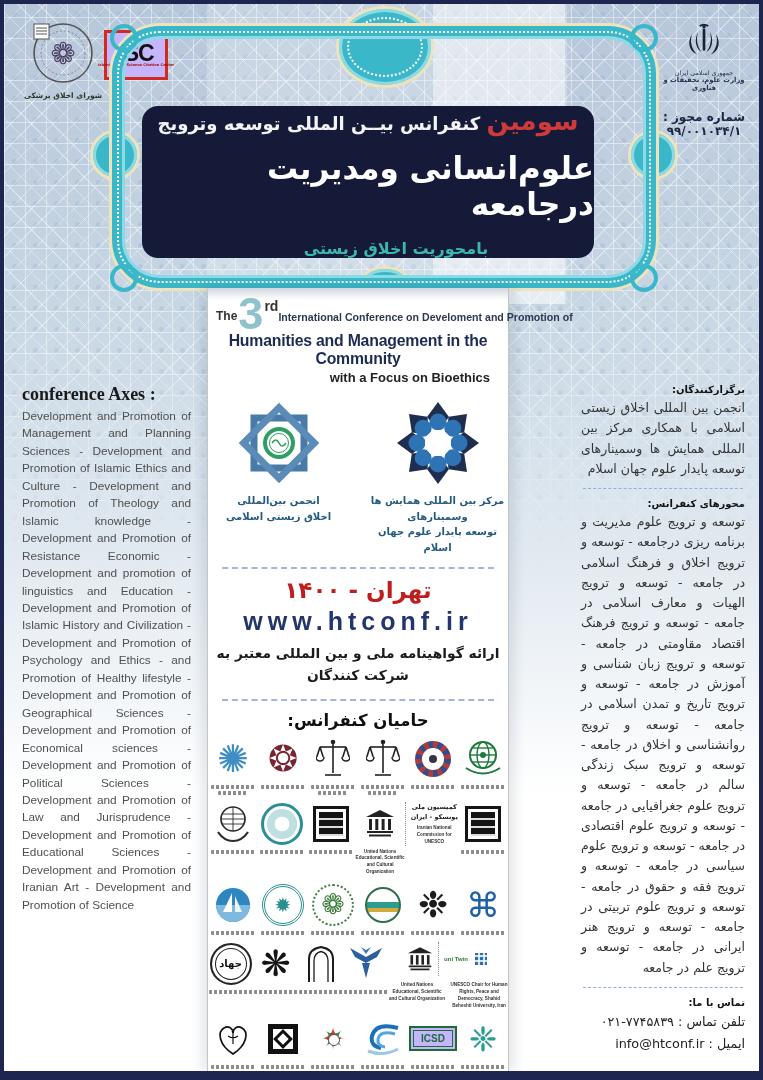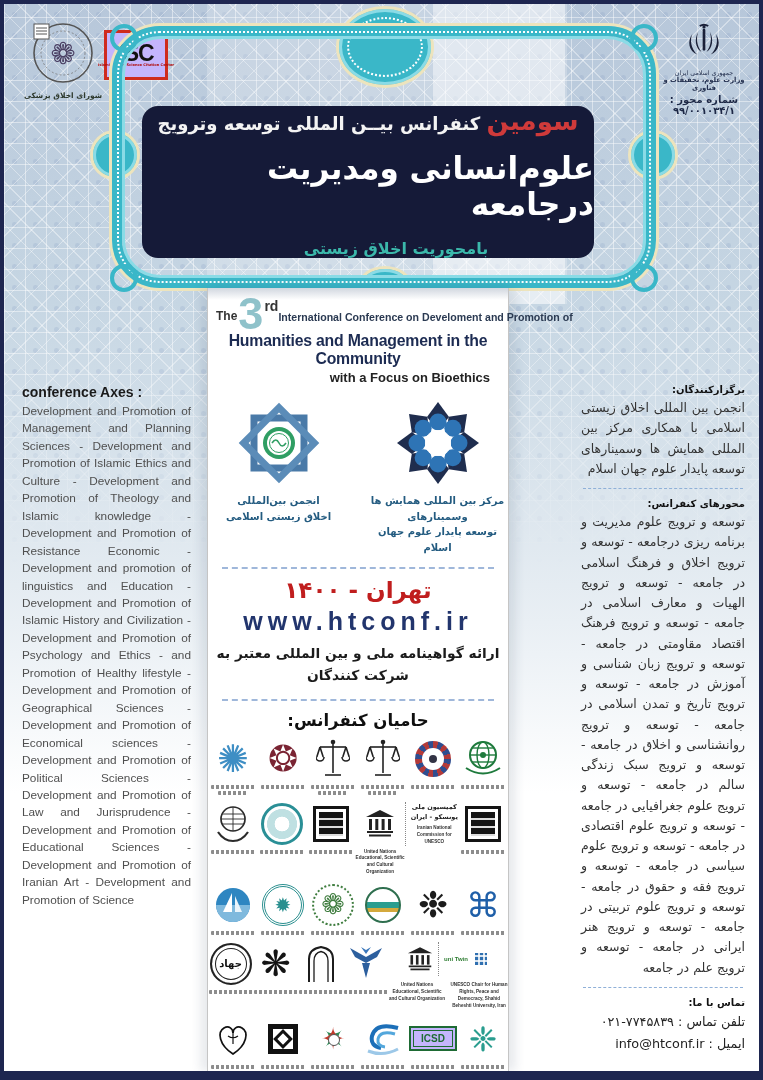--- a/index.html
+++ b/index.html
@@ -25,21 +25,21 @@
   
   .seal-wrap{left:16px;top:16px;width:86px;text-align:center;}
   .seal-cap{font-size:7.5px;color:#2e3a2e;font-weight:700;margin-top:1px;}
   .isc{left:100px;top:26px;width:58px;height:44px;background:#c4b5fd;border:3px solid #cf2b1e;
     display:flex;flex-direction:column;align-items:center;justify-content:center;}
   .isc-txt{font-family:"Liberation Sans",sans-serif;font-size:23px;font-weight:900;color:#111;line-height:.9;letter-spacing:-1px;}
   .isc-sub{font-size:3.6px;color:#b00d0d;font-weight:700;white-space:nowrap;}
   .gov{left:648px;top:18px;width:104px;text-align:center;}
   .gov-l1{font-size:6.3px;color:#24304f;margin-top:1px;}
   .gov-l2{font-size:6.8px;color:#24304f;font-weight:700;}
-  .gov-lic{font-size:10px;color:#1c2745;font-weight:700;margin-top:2px;}
+  .gov-lic{font-size:12px;color:#1c2745;font-weight:700;margin-top:18px;}
   
   .orn{left:100px;top:14px;width:560px;height:278px;}
   .orn-band{position:absolute;inset:8px;border-radius:48px;border:10px solid #3ab7c8;
     box-shadow:0 0 0 3px #ede4bd, inset 0 0 0 3px #8adbe6;}
   .orn-dots{position:absolute;inset:13px;border-radius:42px;border:2px dotted #fff;}
   .bump{position:absolute;background:#3ab7c8;border:3px solid #ede4bd;border-radius:50%;box-shadow:inset 0 0 0 3px #8adbe6;}
   .bump-crown{left:232px;top:-12px;width:92px;height:76px;}
   .bump-crown::after{content:"";position:absolute;inset:8px;border:2px dotted #fff;border-radius:50%;}
   .bump-left{left:-14px;top:112px;width:44px;height:44px;}
   .bump-right{right:-14px;top:112px;width:44px;height:44px;}
@@ -48,21 +48,21 @@
   .curl1{left:6px;bottom:4px;} .curl2{right:6px;bottom:4px;} .curl3{left:6px;top:6px;} .curl4{right:6px;top:6px;}
   .banner{left:138px;top:102px;width:452px;height:152px;background:#151a38;border-radius:16px;
     display:flex;flex-direction:column;align-items:center;justify-content:space-between;direction:rtl;}
   .bn-l1{color:#f3f3f3;font-size:18px;font-weight:700;}
   .bn-l1 .bn-pre{font-size:26px;font-weight:900;}
   .bn-l2{color:#ffffff;font-size:31px;font-weight:900;margin-top:2px;letter-spacing:-.5px;}
   .bn-l3{font-size:16px;font-weight:700;margin-top:5px;transform:translateX(28px);}
   
   .left-col{left:0;top:284px;width:203px;bottom:0;padding:96px 16px 0 18px;box-sizing:border-box;
     font-family:"Liberation Sans",sans-serif;}
-  .lc-head{font-size:14px;font-weight:700;color:#1a1a1a;margin-bottom:3px;}
+  .lc-head{font-size:18px;font-weight:700;color:#1a1a1a;margin-bottom:3px;font-family:Liberation Serif, serif;}
   .lc-body{font-size:11.8px;line-height:1.48;color:#4f4f4f;text-align:justify;}
   .right-col{left:565px;right:0;top:284px;bottom:0;padding:96px 14px 0 12px;box-sizing:border-box;
     direction:rtl;text-align:right;}
   .rc-head{font-size:10px;font-weight:700;color:#111;margin-bottom:3px;}
   .rc-body{font-size:12.5px;line-height:1.62;color:#333;text-align:justify;}
   .rc-sep{border-top:1.5px dashed #8fb0d8;margin:9px 2px;}
   .rc-contact{font-size:12.8px;color:#222;line-height:1.7;}
   
   .card{left:203px;top:284px;width:302px;bottom:0;background:#fff;border-left:1px solid #c5c5c5;border-right:1px solid #c5c5c5;
     box-sizing:border-box;box-shadow:-7px 0 9px rgba(40,60,90,.10),7px 0 9px rgba(40,60,90,.10);}

